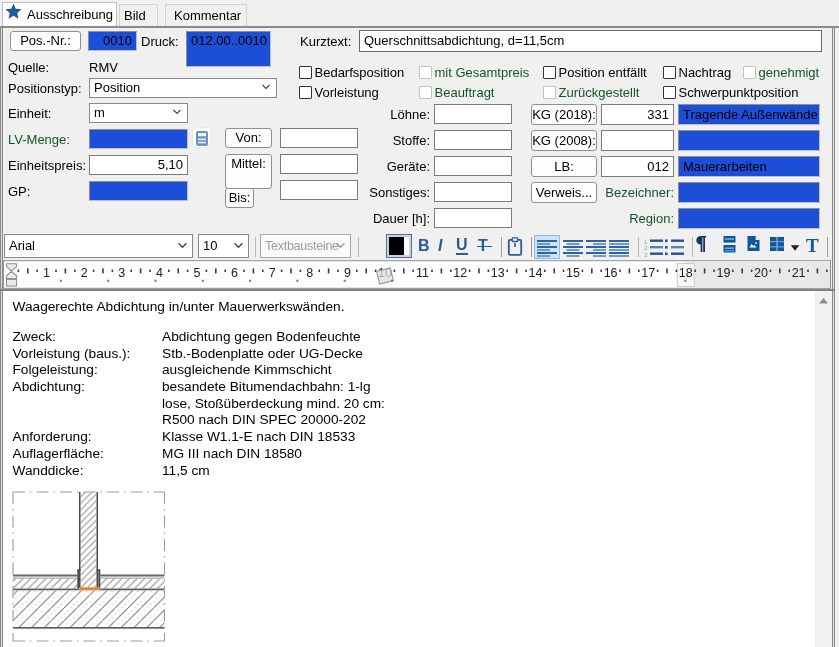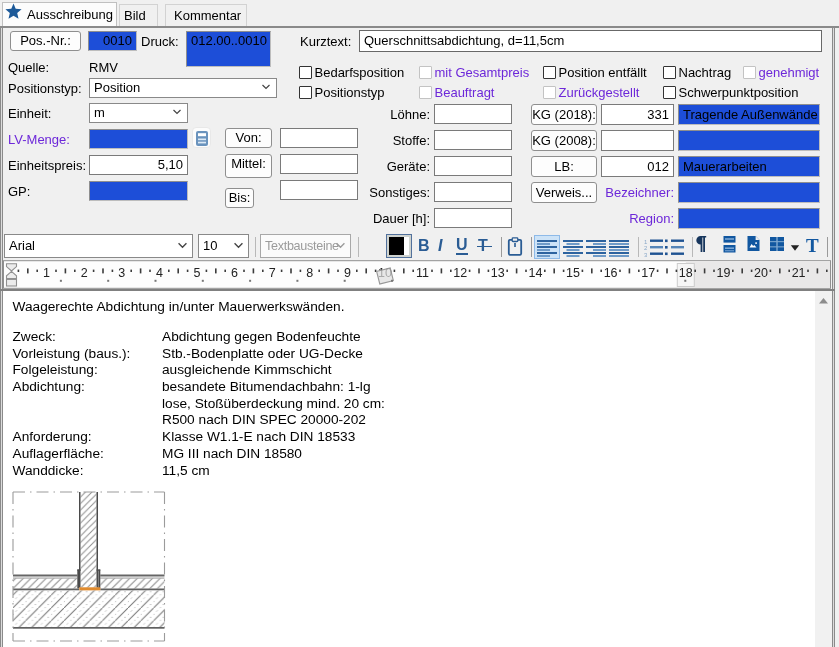--- a/index.html
+++ b/index.html
@@ -1,19 +1,19 @@
 <!DOCTYPE html>
 <html><head><meta charset="utf-8">
 <style>
 * { margin:0; padding:0; box-sizing:border-box; }
 html,body { width:839px; height:647px; overflow:hidden; }
 body { background:#f0f0f0; font-family:"Liberation Sans", sans-serif; font-size:13px; color:#000; position:relative; }
 .abs { position:absolute; }
 .lbl { position:absolute; white-space:nowrap; }
-.glbl { position:absolute; white-space:nowrap; color:#6d28d9; }
+.glbl { position:absolute; white-space:nowrap; color:#14532d; }
 .inp { position:absolute; background:#fff; border:1px solid #7a7a7a; font-size:13px; line-height:18px; padding:0 4px; white-space:nowrap; overflow:hidden; }
 .gry { position:absolute; background:#1d4ed8; border:1px solid; border-color:#8f8f8f #bdbdbd #bdbdbd #8f8f8f; font-size:13px; line-height:18px; padding:0 4px; white-space:nowrap; overflow:hidden; }
 .btn { position:absolute; background:#fdfdfd; border:1px solid #8f8f8f; border-radius:3px; font-size:13px; text-align:center; }
 .sel { position:absolute; background:#fff; border:1px solid #898989; font-size:13px; padding:0 4px; white-space:nowrap; }
 .chev { position:absolute; right:6px; top:50%; margin-top:-5px; width:8px; height:8px; }
 .chev svg { display:block; }
 .cb { position:absolute; width:13px; height:13px; background:#fff; border:1px solid #333; border-radius:1px; }
 .cbd { position:absolute; width:13px; height:13px; background:#fff; border:1px solid #c3c3c3; border-radius:1px; }
 .tseq { position:absolute; top:237px; width:1px; height:20px; background:#b8b8b8; }
 </style></head>
@@ -55,21 +55,21 @@
 <div class="lbl" style="left:314.5px;top:65px;">Bedarfsposition</div>
 <div class="cbd" style="left:419px;top:66px;"></div>
 <div class="glbl" style="left:434.5px;top:65px;">mit Gesamtpreis</div>
 <div class="cb" style="left:543px;top:66px;"></div>
 <div class="lbl" style="left:558.5px;top:65px;">Position entfällt</div>
 <div class="cb" style="left:663px;top:66px;"></div>
 <div class="lbl" style="left:678.5px;top:65px;">Nachtrag</div>
 <div class="cbd" style="left:743px;top:66px;"></div>
 <div class="glbl" style="left:758.5px;top:65px;">genehmigt</div>
 <div class="cb" style="left:299px;top:86px;"></div>
-<div class="lbl" style="left:314.5px;top:85px;">Positionstyp</div>
+<div class="lbl" style="left:314.5px;top:85px;">Vorleistung</div>
 <div class="cbd" style="left:419px;top:86px;"></div>
 <div class="glbl" style="left:434.5px;top:85px;">Beauftragt</div>
 <div class="cbd" style="left:543px;top:86px;"></div>
 <div class="glbl" style="left:558.5px;top:85px;">Zurückgestellt</div>
 <div class="cb" style="left:663px;top:86px;"></div>
 <div class="lbl" style="left:678.5px;top:85px;">Schwerpunktposition</div>
 
 <div class="lbl" style="left:8px;top:106px;">Einheit:</div>
 <div class="sel" style="left:89px;top:103px;width:99px;height:20px;line-height:18px;">m
   <span class="chev">
@@ -86,21 +86,21 @@
  <rect x="2" y="7.5" width="8" height="1.7" fill="#dce9f5"></rect>
  <rect x="2" y="10.7" width="8" height="1.7" fill="#dce9f5"></rect>
 </svg>
 <div class="lbl" style="left:8px;top:158px;">Einheitspreis:</div>
 <div class="inp" style="left:89px;top:155px;width:99px;height:20px;text-align:right;">5,10</div>
 <div class="lbl" style="left:8px;top:184px;">GP:</div>
 <div class="gry" style="left:89px;top:181px;width:99px;height:20px;"></div>
 
 <div class="btn" style="left:225px;top:128px;width:47px;height:20px;line-height:18px;">Von:</div>
 <div class="inp" style="left:280px;top:128px;width:78px;height:20px;"></div>
-<div class="btn" style="left:225px;top:154px;width:47px;height:24px;line-height:18px;">Mittel:</div>
+<div class="btn" style="left:225px;top:154px;width:47px;height:35px;line-height:18px;">Mittel:</div>
 <div class="inp" style="left:280px;top:154px;width:78px;height:20px;"></div>
 <div class="btn" style="left:225px;top:188px;width:29px;height:20px;line-height:18px;">Bis:</div>
 <div class="inp" style="left:280px;top:180px;width:78px;height:20px;"></div>
 <div class="lbl" style="left:430px;top:107px;transform:translateX(-100%);">Löhne:</div>
 <div class="inp" style="left:434px;top:104px;width:78px;height:20px;"></div>
 <div class="lbl" style="left:430px;top:133px;transform:translateX(-100%);">Stoffe:</div>
 <div class="inp" style="left:434px;top:130px;width:78px;height:20px;"></div>
 <div class="lbl" style="left:430px;top:159px;transform:translateX(-100%);">Geräte:</div>
 <div class="inp" style="left:434px;top:156px;width:78px;height:20px;"></div>
 <div class="lbl" style="left:430px;top:185px;transform:translateX(-100%);">Sonstiges:</div>

